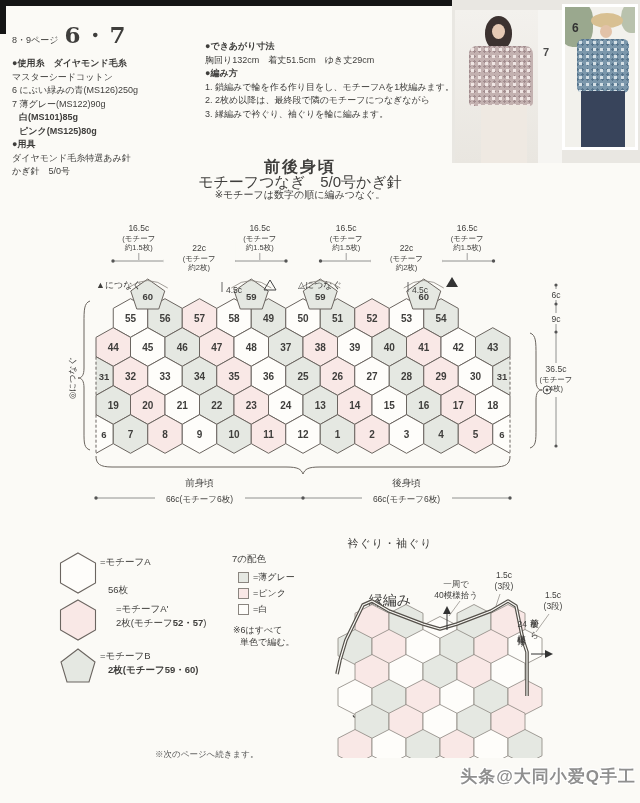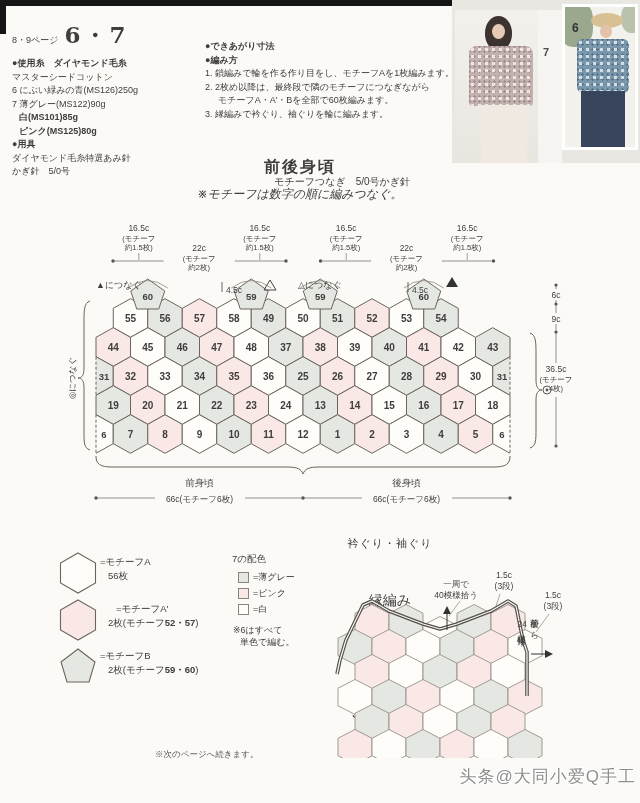--- a/index.html
+++ b/index.html
@@ -39,22 +39,22 @@
   .p2-face{position:absolute;left:35px;top:18px;width:12px;height:13px;background:#e2c2a8;border-radius:50%;}
   .p2-top{position:absolute;left:12px;top:32px;width:52px;height:54px;border-radius:6px;background-color:#7b97ab;
           background-image:radial-gradient(#d4dfe5 1.5px,transparent 1.6px),radial-gradient(#56748c 1px,transparent 1.1px);
           background-size:7px 7px,5px 5px;background-position:0 0,3px 3px;}
   .p2-skirt{position:absolute;left:16px;top:84px;width:44px;height:56px;background:#38445b;}
   .p2-label{position:absolute;left:7px;top:14px;font-size:12px;font-weight:bold;color:#333;}
 
   
   .dg-header{position:absolute;left:190px;top:159px;width:220px;text-align:center;}
   .dg-title{font-size:16px;font-weight:bold;letter-spacing:2px;line-height:16px;}
-  .dg-sub{font-size:10px;line-height:13px;text-align:right;}
-  .dg-note{font-size:12px;line-height:13px;font-style:italic;}
+  .dg-sub{font-size:15px;line-height:13px;}
+  .dg-note{font-size:10px;line-height:13px;}
 
   svg{position:absolute;}
   #main-diagram{left:0;top:210px;}
   #neck-diagram{left:330px;top:590px;}
   #legend-svg{left:50px;top:544px;}
 
   
   .lg{position:absolute;font-size:9.5px;white-space:nowrap;}
 
   
@@ -68,21 +68,21 @@
   .nk-head{position:absolute;left:334px;top:536px;width:112px;text-align:center;}
   .nk-title{font-size:11px;font-weight:normal;letter-spacing:1px;line-height:14px;}
   .nk-sub{font-size:14px;line-height:11.5px;margin-top:45px;}
   .nk-pickup{position:absolute;left:422px;top:579px;width:68px;text-align:center;font-size:8.5px;line-height:11px;}
   .nk-edge1{position:absolute;left:487px;top:570px;width:34px;text-align:center;font-size:8.5px;line-height:11px;}
   .nk-edge2{position:absolute;left:536px;top:590px;width:34px;text-align:center;font-size:8.5px;line-height:11px;}
   .vtext{position:absolute;writing-mode:vertical-rl;font-size:8.5px;letter-spacing:1px;}
   .tcy{text-combine-upright:all;}
 
   .foot-note{position:absolute;left:155px;top:749px;font-size:8.5px;color:#555;font-family:Liberation Serif, serif;}
-  .watermark{position:absolute;left:430px;top:765px;width:206px;text-align:right;font-size:17px;font-weight:normal;color:#8f8f8f;letter-spacing:1px;
+  .watermark{position:absolute;left:430px;top:765px;width:206px;text-align:right;font-size:17px;font-weight:bold;color:#8f8f8f;letter-spacing:1px;
      text-shadow:-1px -1px 0 #fff,1px -1px 0 #fff,-1px 1px 0 #fff,1px 1px 0 #fff;}
 </style>
 </head>
 <body>
 
 <div class="page">
   <div class="edge-top"></div>
   <div class="edge-left"></div>
 
   <div class="info-col1">
@@ -96,24 +96,24 @@
     <div class="tline">7 薄グレー(MS122)90g</div>
     <div class="tline ind">白(MS101)85g</div>
     <div class="tline ind">ピンク(MS125)80g</div>
     <div class="tline bold">●用具</div>
     <div class="tline">ダイヤモンド毛糸特選あみ針</div>
     <div class="tline">かぎ針　5/0号</div>
   </div>
 
   <div class="info-col2">
     <div class="tline2 bold">●できあがり寸法</div>
+    <div class="tline2">胸回り132cm　着丈51.5cm　ゆき丈29cm</div>
     <div class="tline2 bold">●編み方</div>
     <div class="tline2">1. 鎖編みで輪を作る作り目をし、モチーフAを1枚編みます。</div>
     <div class="tline2">2. 2枚め以降は、最終段で隣のモチーフにつなぎながら</div>
-    <div class="tline2 ind">モチーフA・A'・Bを全部で60枚編みます。</div>
     <div class="tline2">3. 縁編みで衿ぐり、袖ぐりを輪に編みます。</div>
   </div>
 
   <div class="photos">
     <div class="photo1">
       <div class="p1-pillar"></div>
       <div class="p1-hair"></div>
       <div class="p1-face"></div>
       <div class="p1-top"></div>
       <div class="p1-skirt"></div>
@@ -352,25 +352,25 @@
       <text x="199.5" y="501.5" font-size="8.5" text-anchor="middle" fill="#3f3e3c" font-weight="normal">66c(モチーフ6枚)</text>
       <text x="406.5" y="501.5" font-size="8.5" text-anchor="middle" fill="#3f3e3c" font-weight="normal">66c(モチーフ6枚)</text>
     </svg>
 
   <svg id="legend-svg" width="60" height="148" viewBox="0 0 60 148">
       <polygon points="28,9 45.5,19 45.5,39 28,49 10.5,39 10.5,19" fill="#fefdfa" stroke="#6b6560" stroke-width="1.1"></polygon>
       <polygon points="28,56 45.5,66 45.5,86 28,96 10.5,86 10.5,66" fill="#f9e8e6" stroke="#6b6560" stroke-width="1.1"></polygon>
       <polygon points="28,105 45,118 39,138 17,138 11,118" fill="#e5e8e2" stroke="#6b6560" stroke-width="1.1"></polygon>
     </svg>
   <div class="lg" style="left:100px;top:556px;">=モチーフA</div>
-  <div class="lg small" style="left:108px;top:570px;"><span>56枚</span><b></b><span></span></div>
+  <div class="lg small" style="left:108px;top:584px;"><span>56枚</span><b></b><span></span></div>
   <div class="lg" style="left:116px;top:603px;">=モチーフA'</div>
-  <div class="lg small" style="left:108px;top:617px;"><span>2枚(モチーフ</span><b>52・57</b><span>)</span></div>
+  <div class="lg small" style="left:116px;top:617px;"><span>2枚(モチーフ</span><b>52・57</b><span>)</span></div>
   <div class="lg" style="left:100px;top:650px;">=モチーフB</div>
-  <div class="lg small" style="left:108px;top:664px;"><span>2枚(モチーフ</span><b>59・60</b><span>)</span></div>
+  <div class="lg small" style="left:108px;top:664px;font-weight:bold;"><span>2枚(モチーフ</span><b>59・60</b><span>)</span></div>
 
   <div class="ck-head">7の配色</div>
   <div class="ck-row" style="left:238px;top:571px;">
     <div class="ck-sw" style="background: rgb(229, 232, 226);"></div>
     <div class="ck-lb">=薄グレー</div>
   </div>
   <div class="ck-row" style="left:238px;top:587px;">
     <div class="ck-sw" style="background: rgb(249, 232, 230);"></div>
     <div class="ck-lb">=ピンク</div>
   </div>

